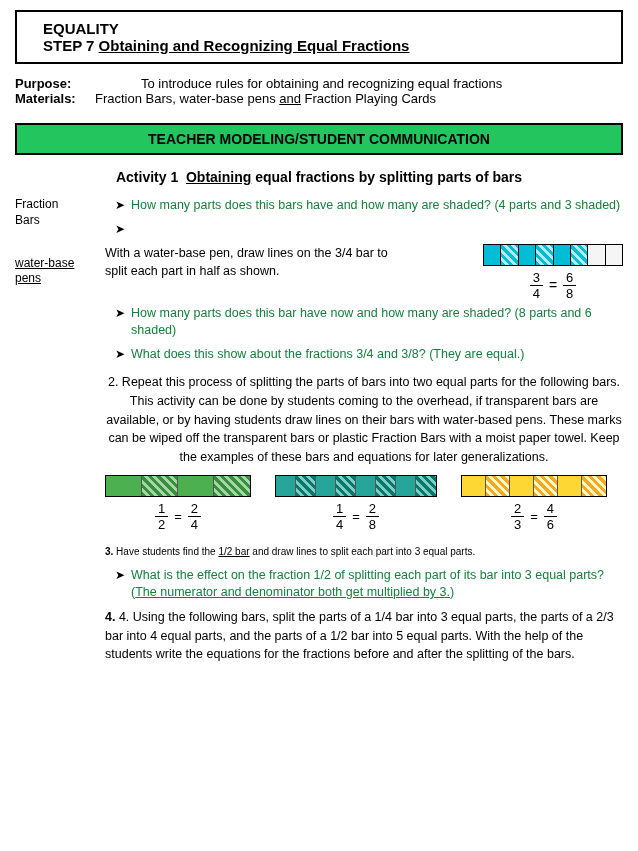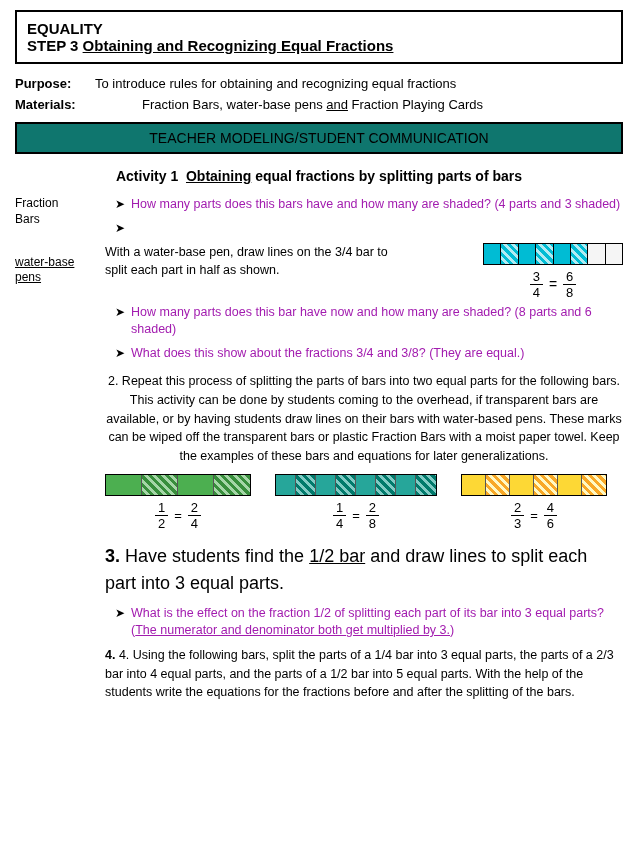--- a/index.html
+++ b/index.html
@@ -7,54 +7,53 @@
       font-family: Arial, sans-serif;
       font-size: 13px;
       background: #fff;
       color: #000;
       width: 638px;
       min-height: 851px;
       padding: 10px 15px;
     }
     .header-box {
       border: 2px solid #000;
-      padding: 8px 10px;
+      padding: 8px 26px;
       margin-bottom: 12px;
     }
     .header-title {
       font-size: 15px;
       font-weight: bold;
     }
     .purpose-section {
-      margin-bottom: 6px;
       display: flex;
       align-items: flex-start;
+      gap: 46px;
     }
     .purpose-label {
       font-weight: bold;
       min-width: 80px;
     }
     .materials-section {
       display: flex;
       align-items: flex-start;
-      margin-bottom: 10px;
-      gap: 47px;
+      margin-bottom: 17px;
     }
     .materials-label {
       font-weight: bold;
       min-width: 80px;
     }
     .underline { text-decoration: underline; }
     .teacher-box {
-      background: #0f766e;
+      background: #22c55e;
       border: 2px solid #000;
       padding: 6px 10px;
       margin-bottom: 14px;
       font-size: 14px;
-      font-weight: normal;
+      font-weight: bold;
       text-align: center;
     }
     .activity-title {
       text-align: center;
       font-size: 14px;
       font-weight: bold;
       margin-bottom: 12px;
     }
     .activity-title span { text-decoration: underline; }
     .side-label {
@@ -73,21 +72,21 @@
       margin-left: 10px;
       margin-bottom: 6px;
     }
     .bullet-arrow {
       color: #000;
       margin-right: 6px;
       font-size: 12px;
       margin-top: 1px;
     }
     .bullet-text {
-      color: #a21caf;
+      color: #15803d;
       font-size: 12.5px;
       line-height: 1.4;
     }
     .frac {
       display: inline-flex;
       flex-direction: column;
       align-items: center;
       margin: 0 3px;
       font-size: 13px;
     }
@@ -98,32 +97,32 @@
       font-size: 12.5px;
       line-height: 1.5;
       margin-bottom: 8px;
     }
     .bar-group {
       display: flex;
       flex-direction: column;
       align-items: center;
     }
     .step3-text {
-      font-size: 18px;
+      font-size: 10px;
       line-height: 1.5;
       margin-bottom: 8px;
     }
   </style>
 </head>
 <body>
 
 <div class="header-box">
   <div class="header-title">EQUALITY</div>
   <div class="header-title">
-    <span>STEP 3  </span><span class="underline">Obtaining and Recognizing Equal Fractions</span>
+    <span>STEP 7  </span><span class="underline">Obtaining and Recognizing Equal Fractions</span>
   </div>
 </div>
 
 <div class="purpose-section">
   <span class="purpose-label">Purpose:</span>
   <span>To introduce rules for obtaining and recognizing equal fractions</span>
 </div>
 
 <div class="materials-section">
   <span class="materials-label">Materials:</span>

